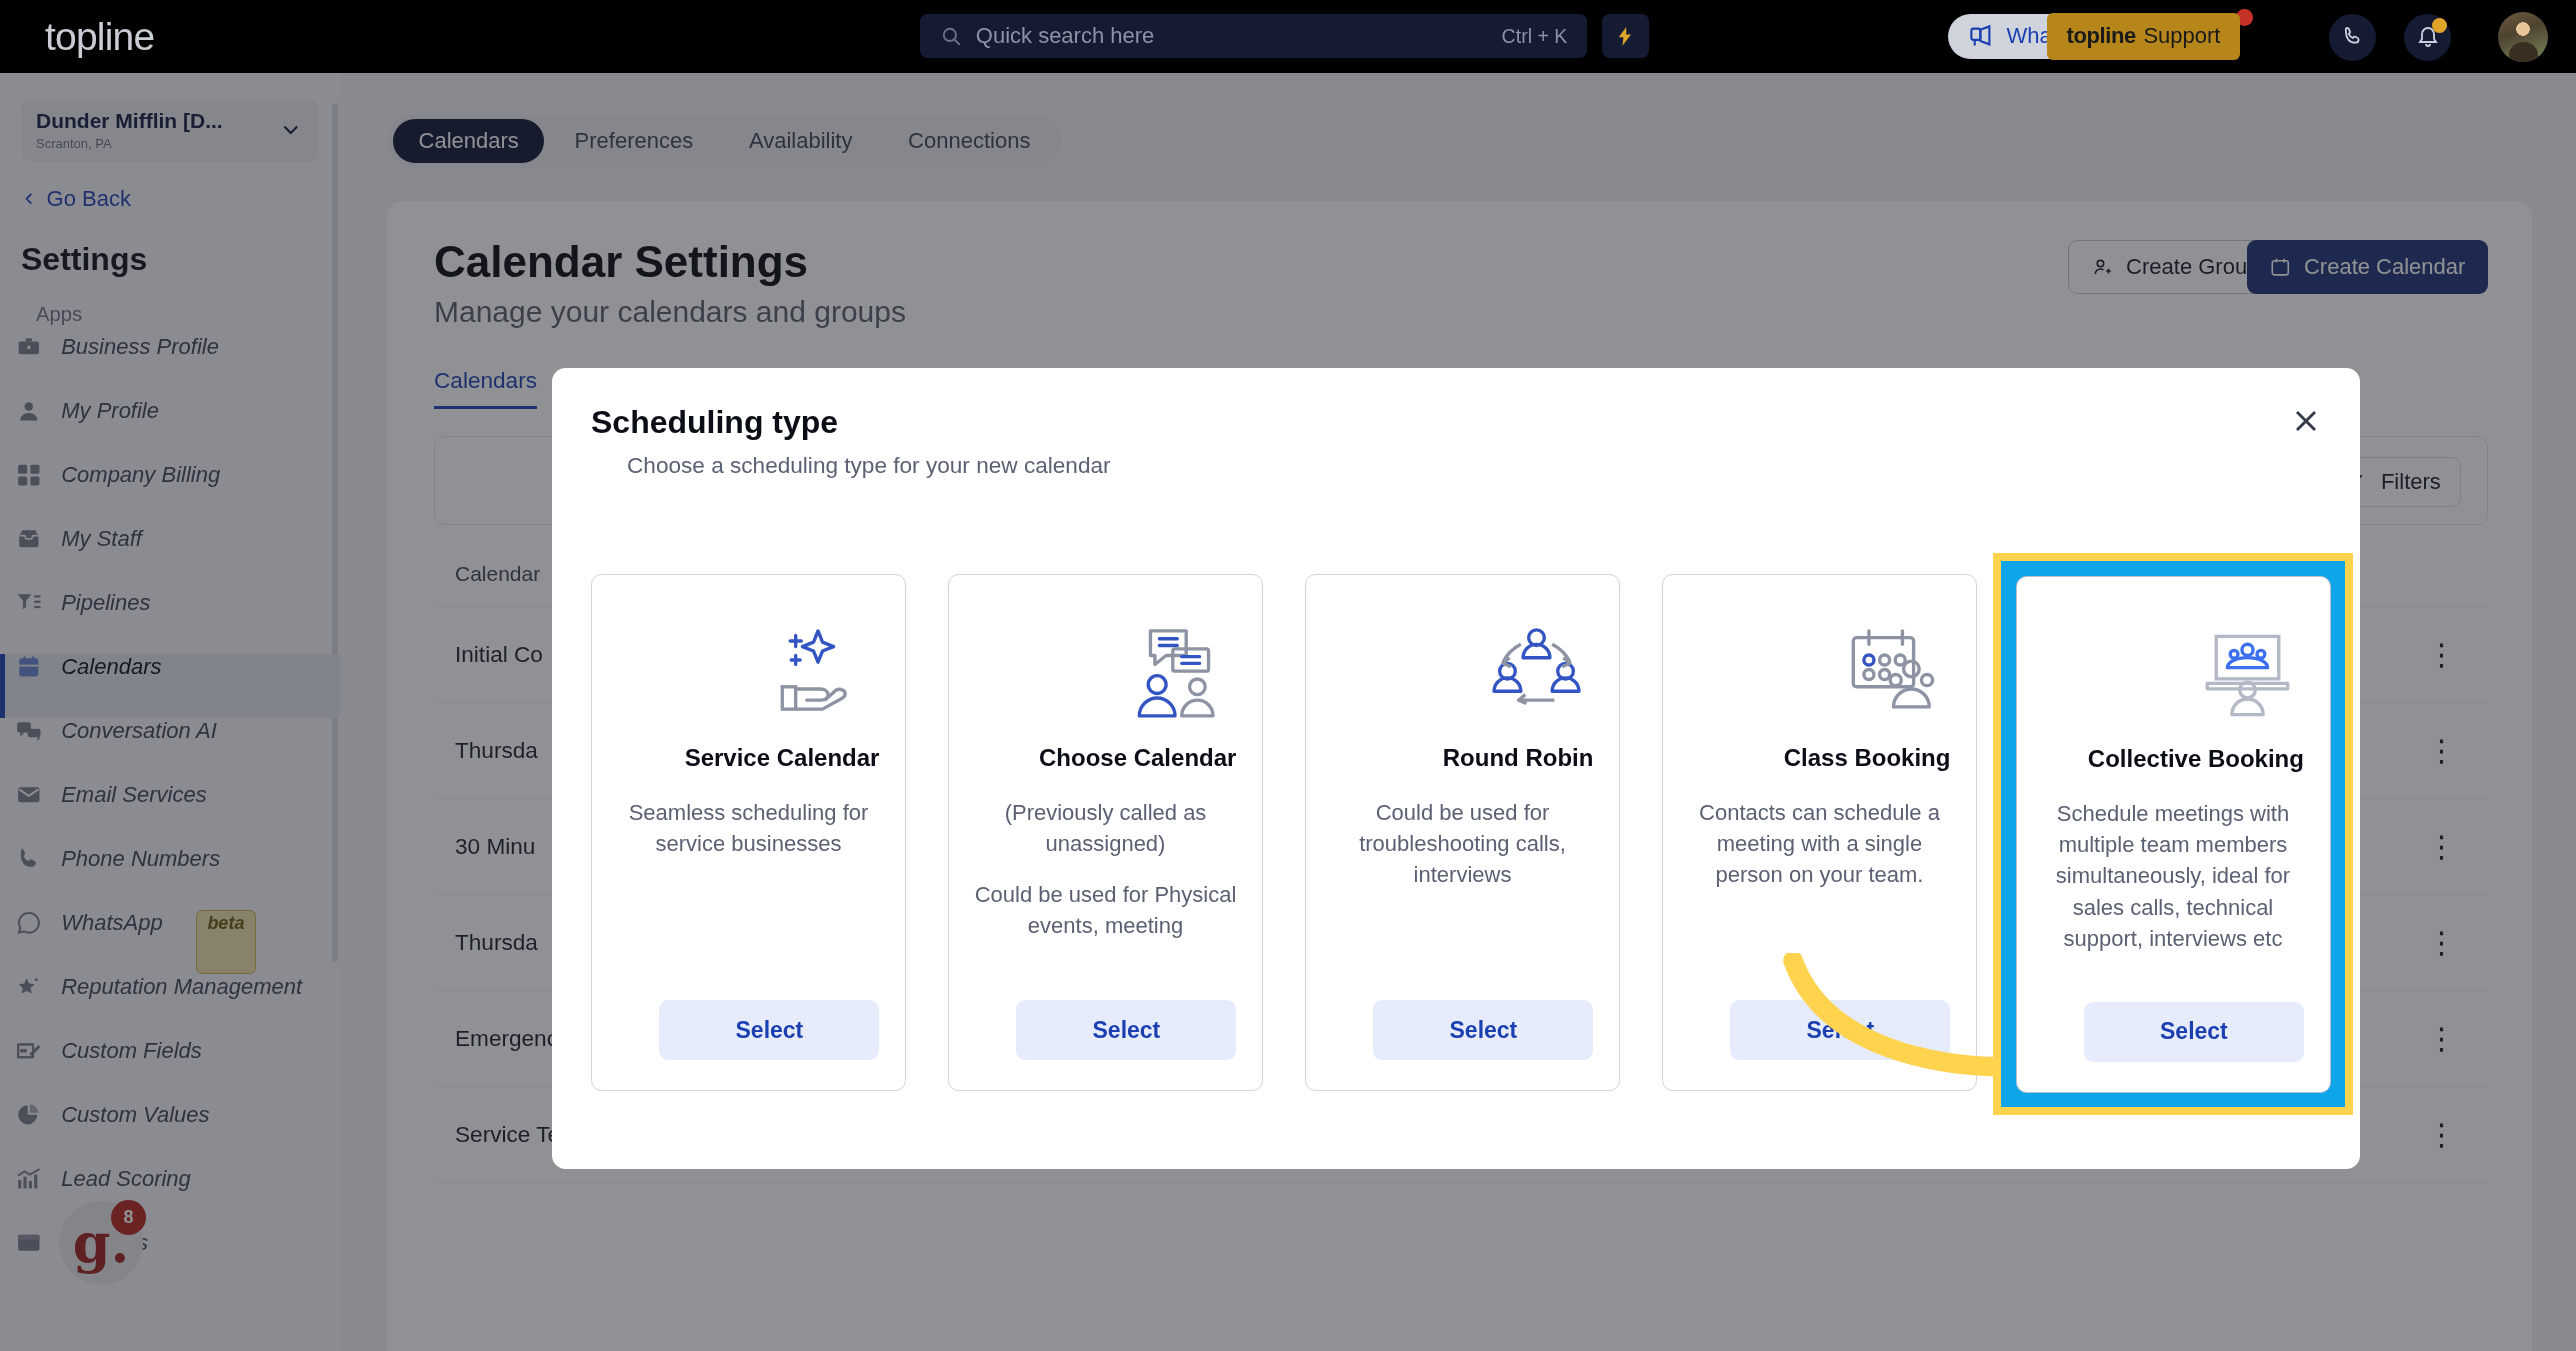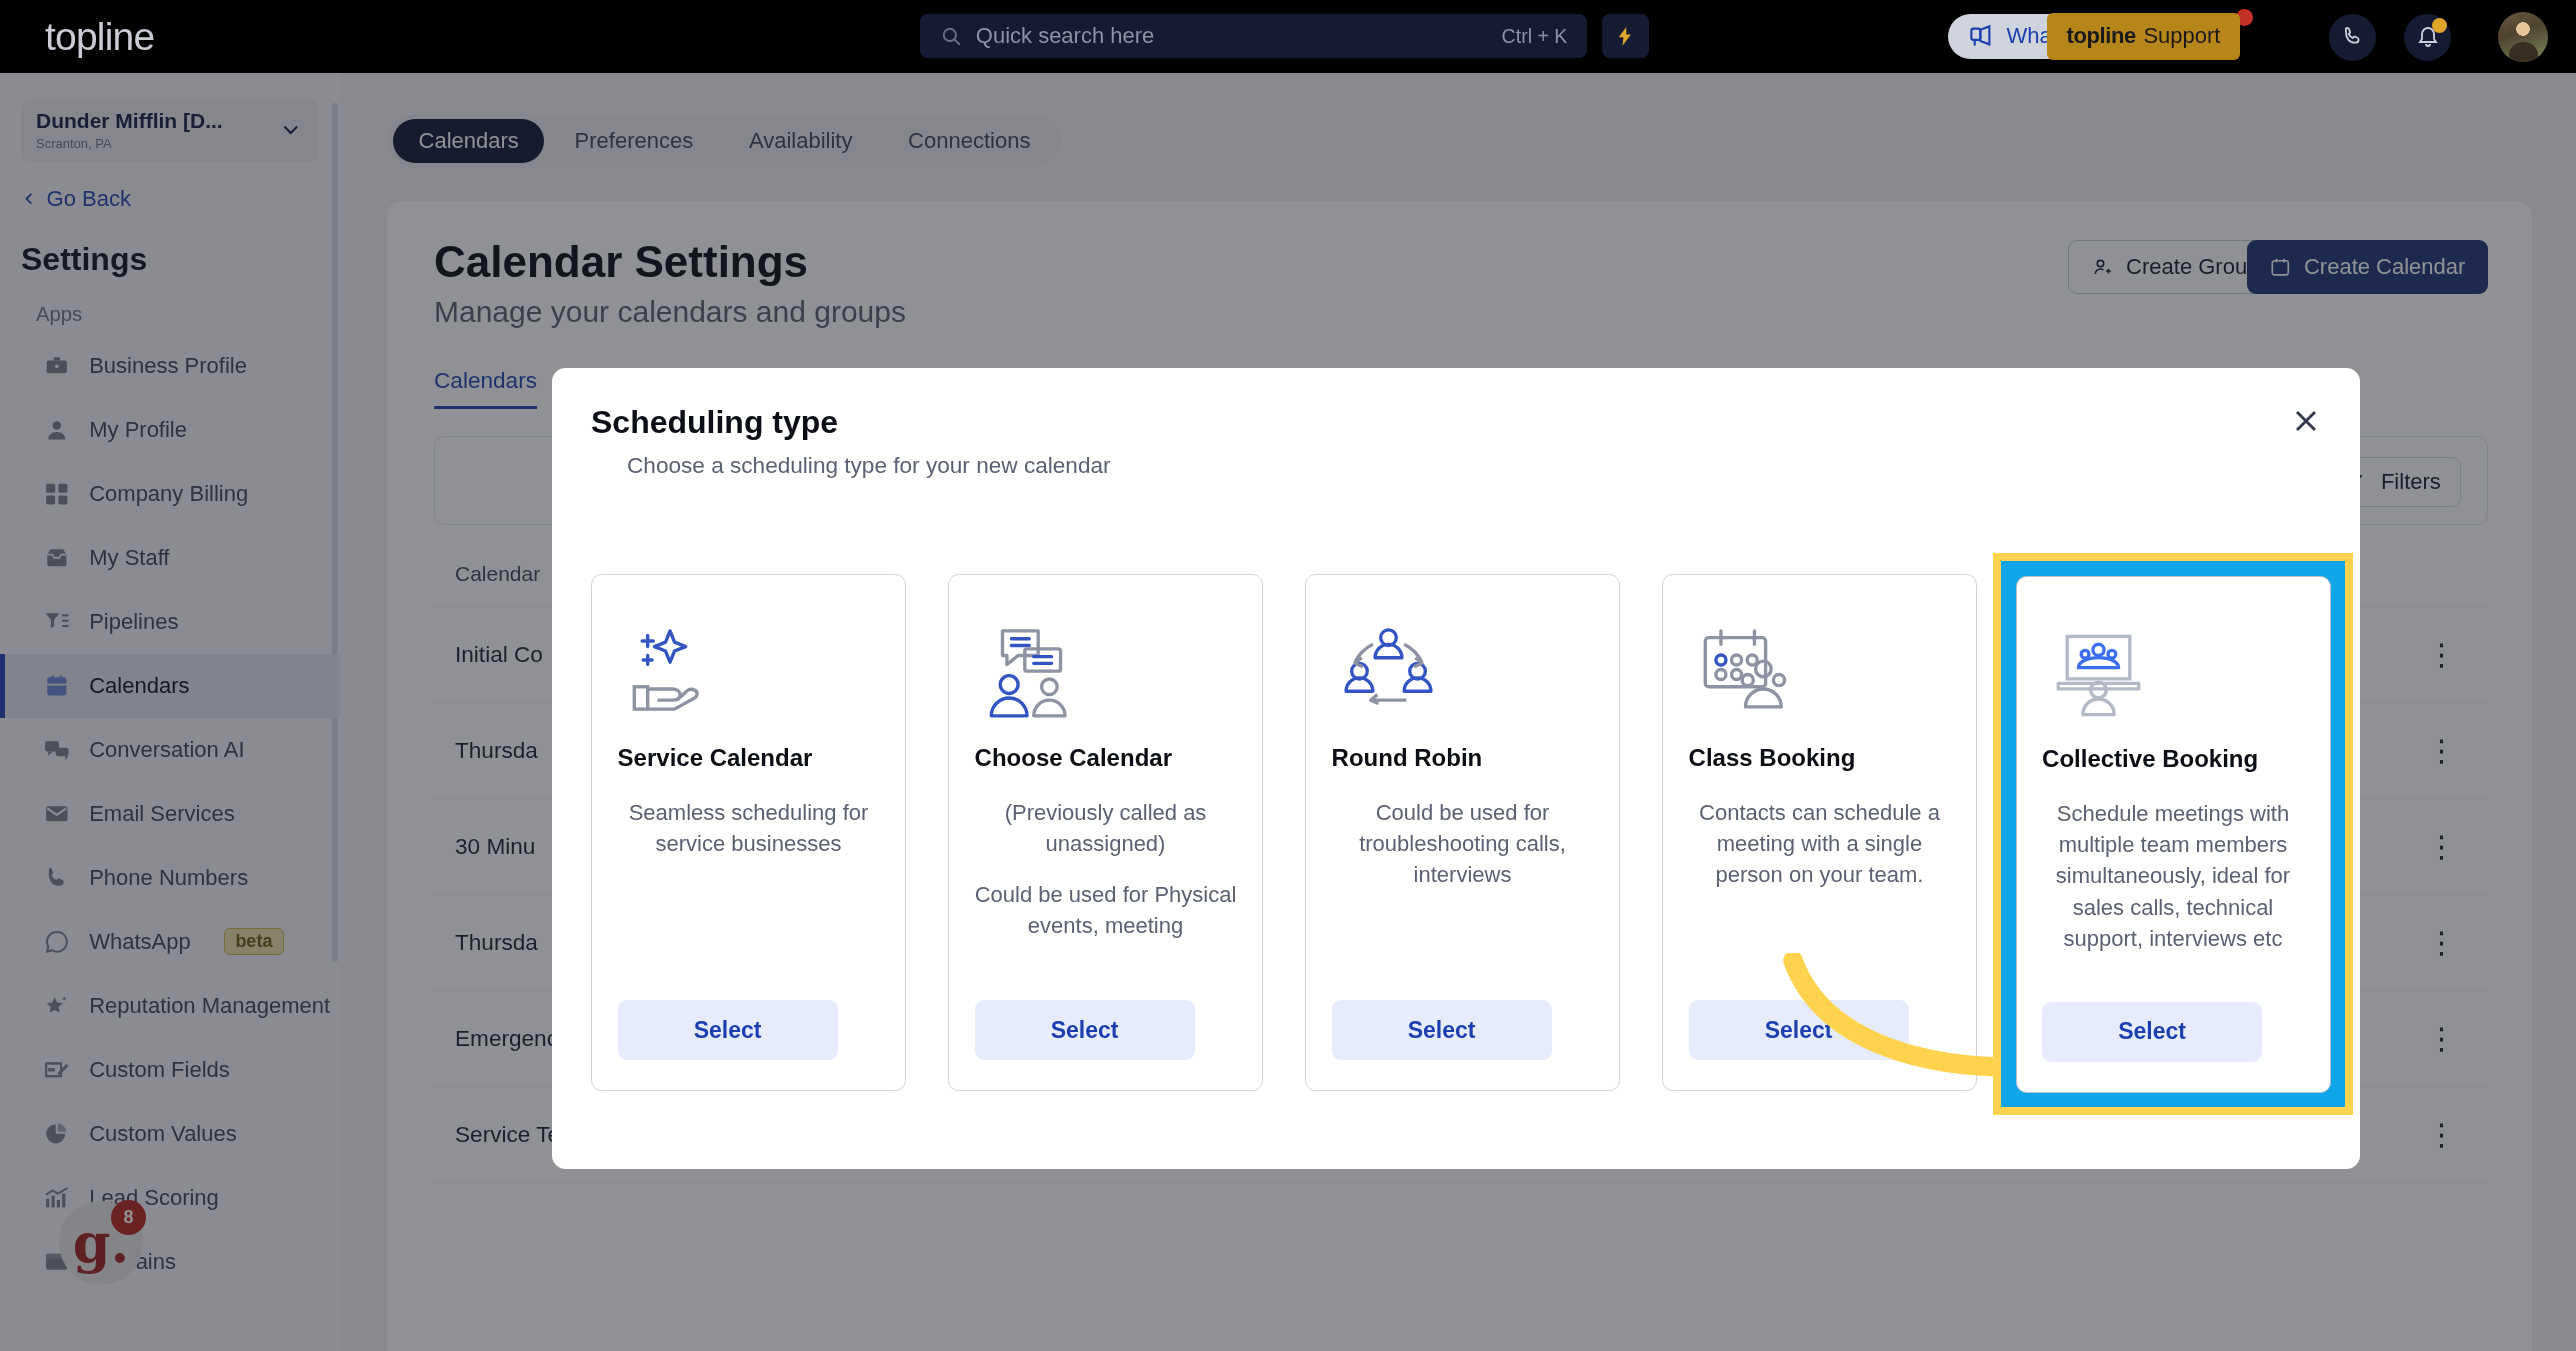--- a/index.html
+++ b/index.html
@@ -89,22 +89,22 @@
   .go-back {
     margin: 24px 0 0 21px; display: flex; align-items: center; gap: 9px;
     font-size: 22px; color: #1b3fb0;
   }
   .settings-title {
     margin: 29px 0 0 21px; font-size: 32px; font-weight: 700; color: #0b0e17;
   }
   .apps-label { margin: 25.6px 0 0 36px; font-size: 20.3px; color: #6b7180; }
   .nav-list { margin-top: 7.5px; }
   .nav-item {
-    position: relative; display: flex; align-items: center; gap: 19.6px;
-    height: 64px; padding-left: 44px; font-size: 22px; color: #3b4254;
+    position: relative; display: flex; gap: 19.6px;
+    height: 64px; padding-left: 16px; font-size: 22px; color: #3b4254; font-style: italic;
   }
   .nav-item.active { background: #e3e5ea; color: #0b0e17; }
   .nav-item.active::before {
     content:""; position: absolute; left: 0; top: 0; width: 5.3px; height: 100%;
     background: #1b3fb0;
   }
   .nav-ico { width: 25.6px; height: 25.6px; flex: 0 0 25.6px; opacity: .82; }
   .beta-badge {
     margin-left: 13.6px; background: #efe0a8; color: #6c5510; border: 1.5px solid #cdae4a;
     border-radius: 6px; padding: 2.3px 10.5px; font-size: 18px; font-weight: 700;
@@ -191,21 +191,21 @@
     position: absolute; left: 552px; top: 368px; width: 1808px; height: 801px;
     background: #ffffff; border-radius: 13.6px; z-index: 25;
   }
   .modal-title { position: absolute; left: 39px; top: 36px; font-size: 32px; font-weight: 700; color: #0b0e17; }
   .modal-sub   { position: absolute; left: 39px; top: 85px; font-size: 22.6px; color: #5b6173; margin-left: 36px; }
   .modal-close { position: absolute; right: 36px; top: 35px; width: 36px; height: 36px; }
 
   .cards { position: absolute; left: 39px; top: 206px; display: flex; gap: 42px; }
   .card {
     width: 315px; height: 517px; border: 1.5px solid #cfd3dd; border-radius: 10.5px;
-    display: flex; flex-direction: column; align-items: flex-start; padding: 35px 25.6px 30px 25.6px;
+    display: flex; flex-direction: column; align-items: flex-end; padding: 35px 25.6px 30px 25.6px;
     background: #ffffff;
   }
   .card-ico { height: 128px; display: flex; align-items: center; justify-content: center; }
   .card-title { font-size: 24px; font-weight: 700; color: #0b0e17; text-align: center; line-height: 1.25; margin-top: 4.5px; }
   .card-desc { font-size: 22px; color: #5b6173; text-align: center; line-height: 1.42; margin-top: 24px; }
   .card-desc + .card-desc { margin-top: 19.6px; }
   .card-spacer { flex: 1 1 auto; }
   .card-btn {
     width: 220px; height: 60px; background: #e6ecfb; border-radius: 9px; color: #1b3fb0;
     font-size: 23px; font-weight: 700; display: flex; align-items: center; justify-content: center;

